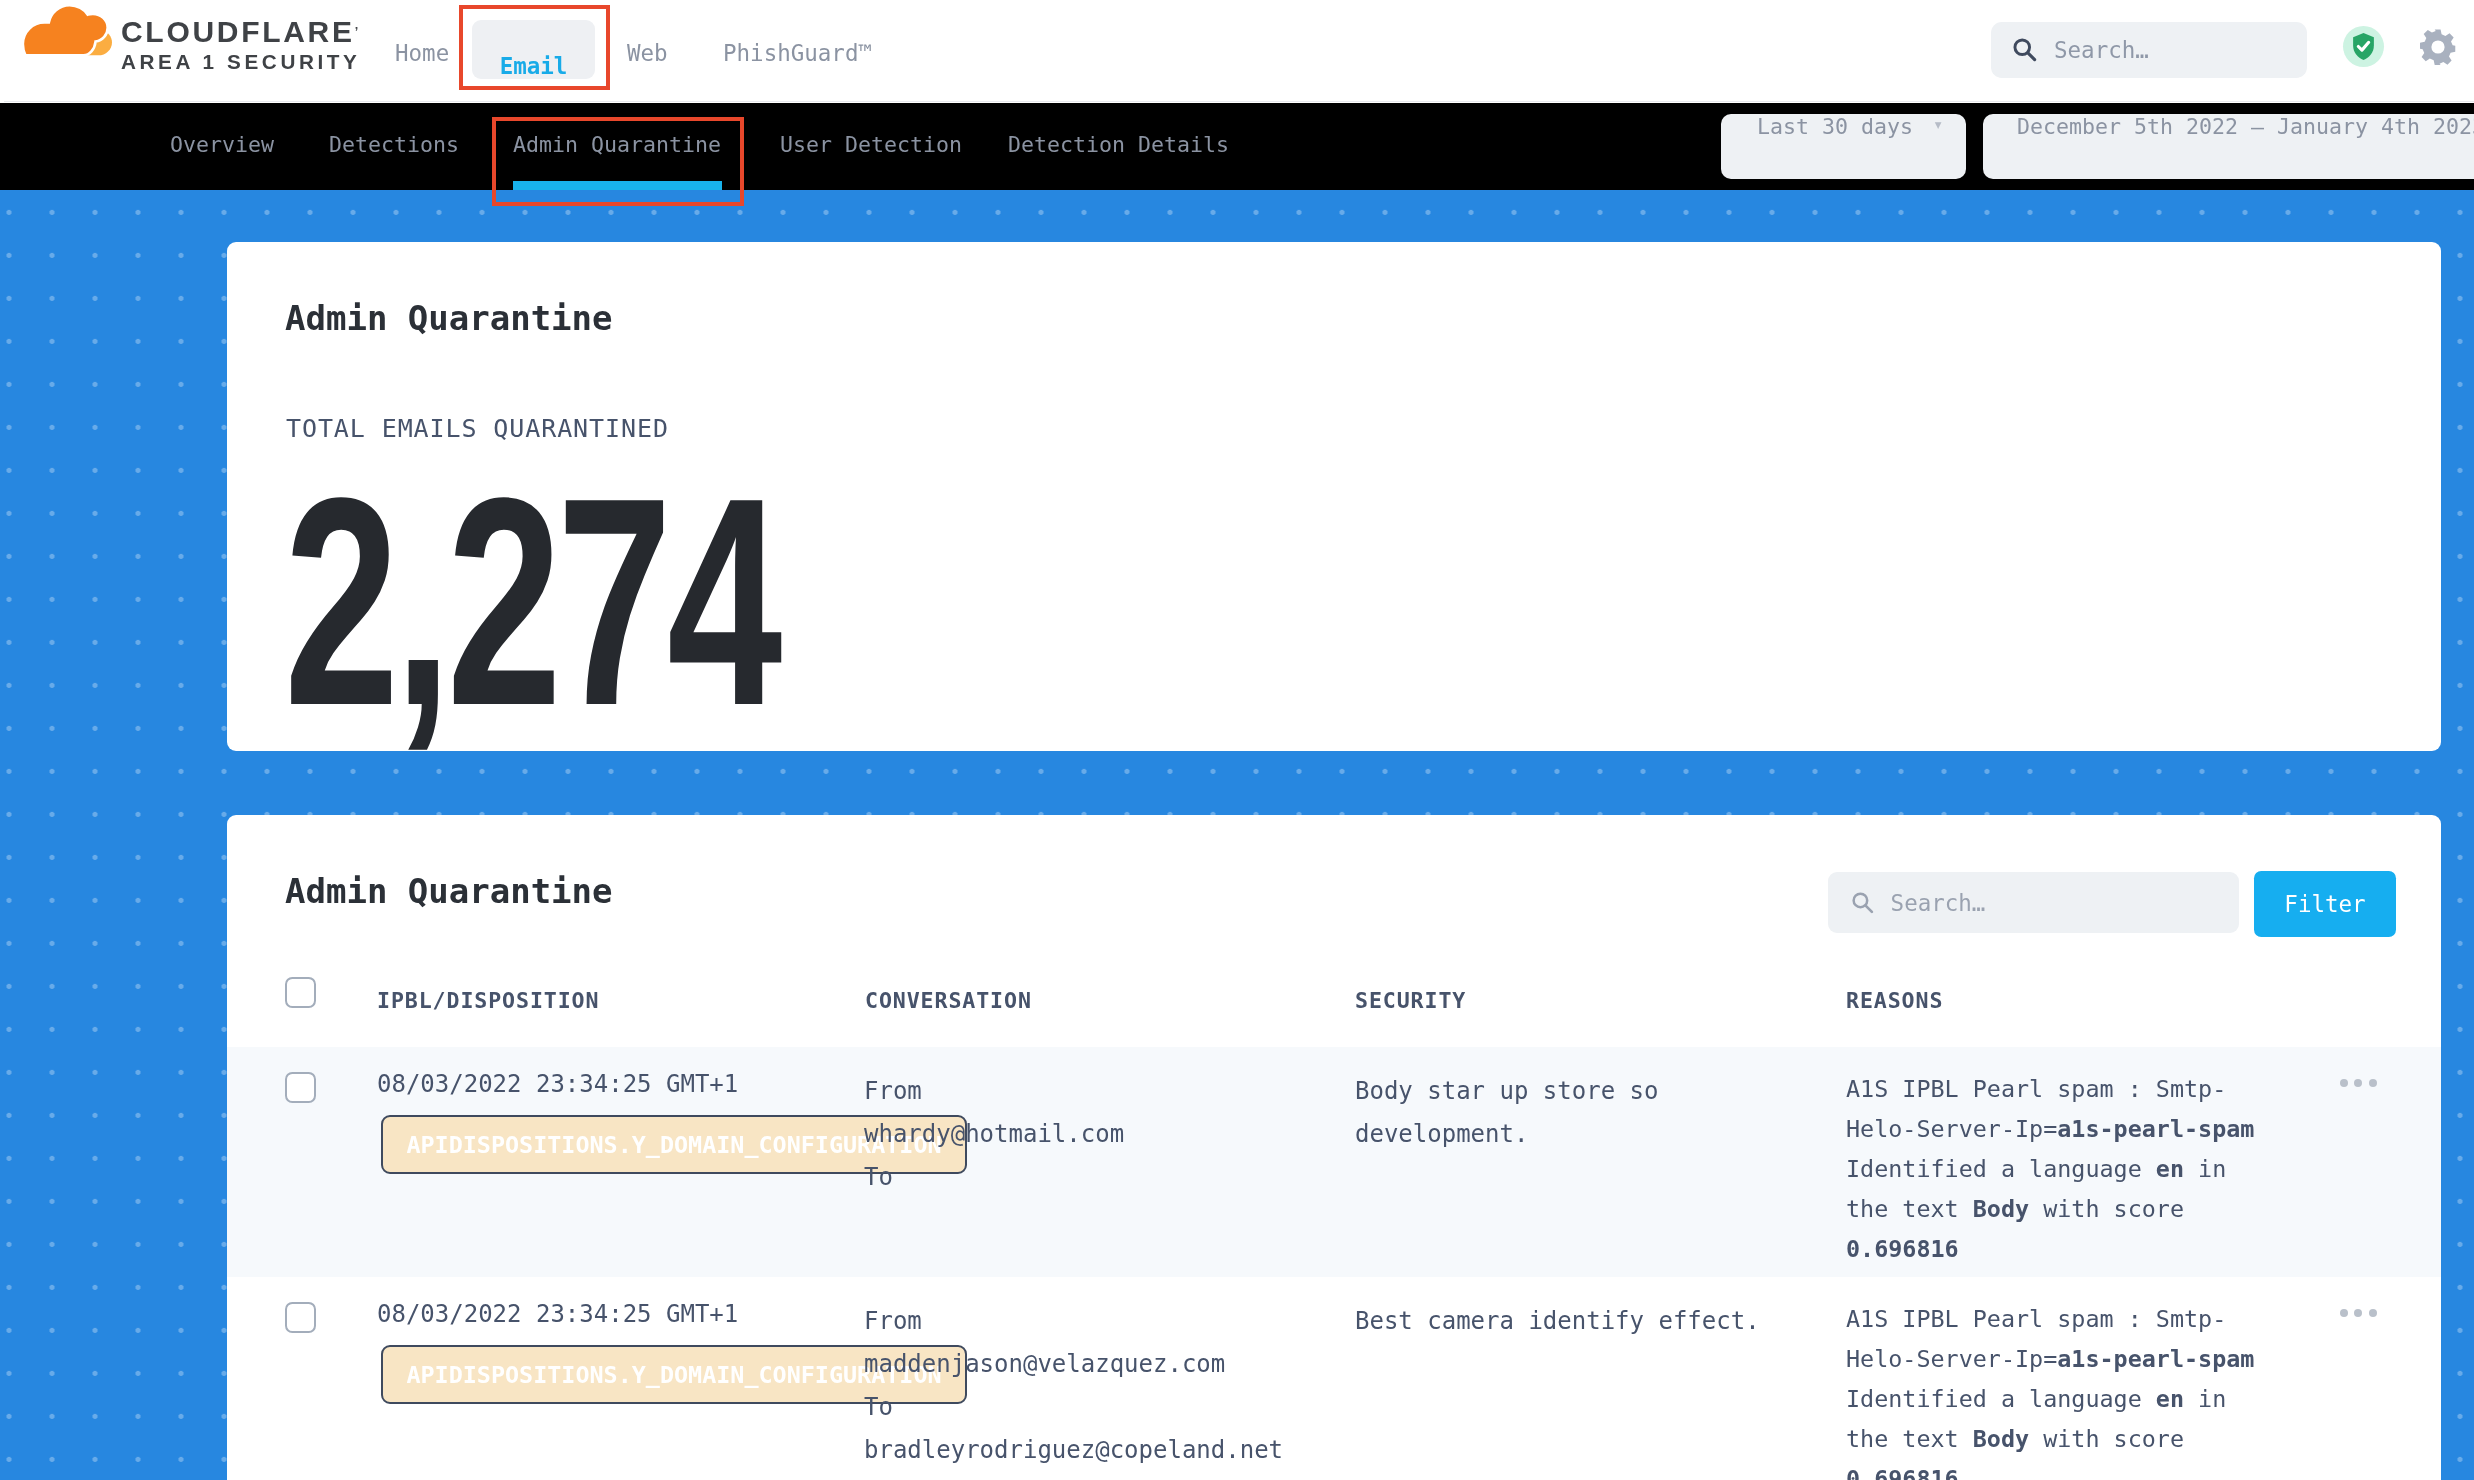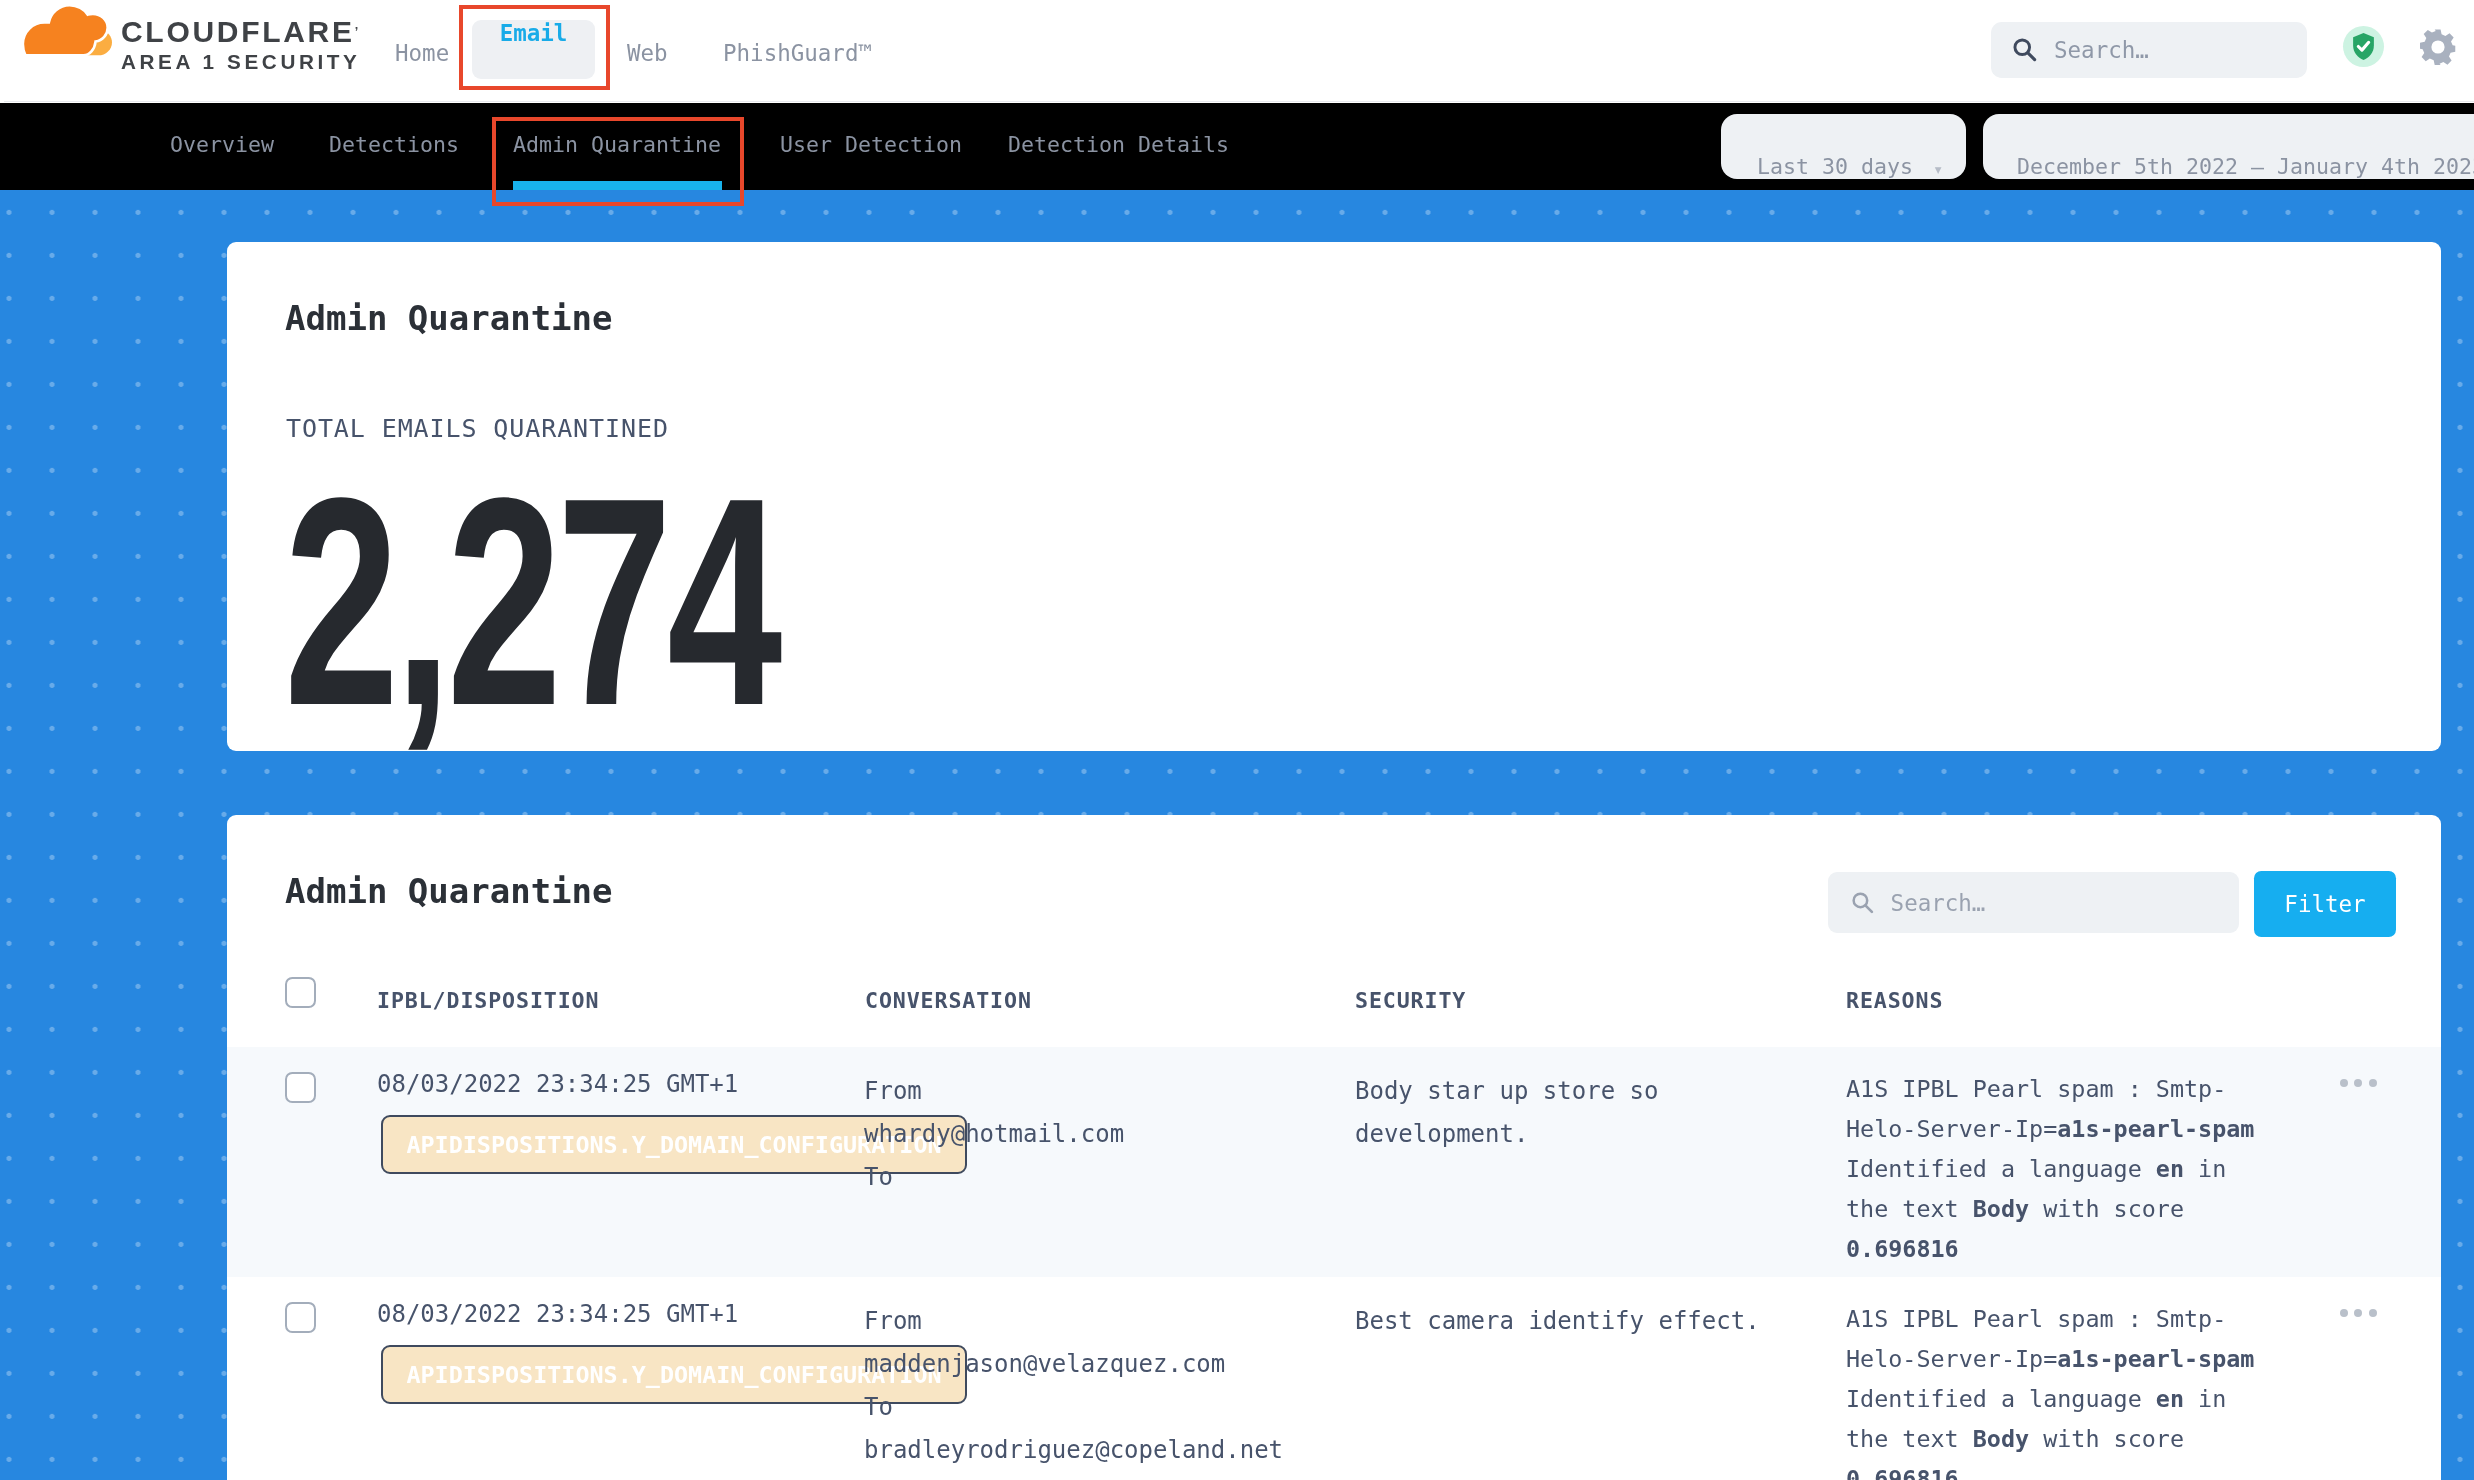--- a/index.html
+++ b/index.html
@@ -15,42 +15,42 @@
   .brand svg { width:90px; height:54px; }
   .brand-text { margin-left:9px; padding-top:12.6px; font-family:"Liberation Sans", sans-serif; color:#3f4246; }
   .brand-name { font-size:30px; font-weight:bold; letter-spacing:2.7px; line-height:30.5px; }
   .brand-mark { font-size:12.6px; vertical-align:top; }
   .brand-sub { font-size:20.7px; font-weight:bold; letter-spacing:3.6px; line-height:27px; }
   .top-nav a { position:absolute; top:40px; font-size:22.5px; color:#8b93a2; text-decoration:none; }
   .nav-home { left:391px; }
   .nav-web  { left:623px; }
   .nav-phish{ left:719px; }
   .email-pill { position:absolute; left:468px; top:20px; width:123px; height:59px;
-    background:#eef0f3; border-radius:9px; display:flex; align-items:flex-start; justify-content:center; }
+    background:#eef0f3; border-radius:9px; display:flex; align-items:flex-end; justify-content:center; }
   .email-pill span { color:#18abe8; font-size:22.5px; font-weight:bold; }
   .red-box { position:absolute; border:4.5px solid #e8472b; z-index:40; pointer-events:none; }
   .red-box.email { left:455px; top:5.4px; width:151px; height:85px; }
   .red-box.adminq { left:492px; top:117px; width:252px; height:89px; }
   .hdr-search { position:absolute; left:1987px; top:21.6px; width:316px; height:56px;
     background:#eef1f4; border-radius:10.8px; display:flex; align-items:center; padding-left:20px; }
   .hdr-search svg { width:27px; height:27px; margin-right:16px; }
   .hdr-search .ph { color:#8f98a8; font-size:22.5px; }
   .shield-badge { position:absolute; left:2339px; top:26px; width:41px; height:41px;
     border-radius:50%; background:#cdf3e2; display:flex; align-items:center; justify-content:center; }
   .shield-badge svg { width:25px; height:27px; }
   .gear { position:absolute; left:2416px; top:29px; width:36px; height:36px; }
   
   .subnav { position:absolute; left:0; top:103px; width:2475px; height:87px; background:#000000; z-index:25; }
   .subnav .tab { position:absolute; top:29px; font-size:21.6px; color:#8b93a2; text-decoration:none; }
   .tab-overview { left:170px; } .tab-detections { left:329px; }
   .tab-adminq { left:513px; color:#18abe8; } .tab-useract { left:780px; }
   .tab-detdet { left:1008px; }
   .tab-underline { position:absolute; left:513px; top:78px; width:209px; height:9px; background:#18b2ec; }
-  .range-pill { position:absolute; top:10.8px; height:65px; background:#eef1f4; border-radius:16px;
-    display:flex; align-items:flex-end; color:#8b93a2; font-size:21.6px; }
+  .range-pill { position:absolute; top:10.8px; height:65px; background:#eef1f4; border-radius:10px;
+    display:flex; align-items:flex-start; color:#8b93a2; font-size:21.6px; }
   .range-dd { left:1721px; width:245px; padding-left:36px; }
   .range-dd .caret { color:#b6bcc7; font-size:17px; margin-left:20px; }
   .range-dates { left:1983px; width:539px; padding-left:34px; }
   
   .main { position:absolute; left:0; top:190px; width:2475px; height:1290px;
     background-color:#2787e0;
     background-image:radial-gradient(rgba(255,255,255,0.30) 2.3px, transparent 2.5px);
     background-size:43px 43px; background-position:30.5px 0.9px; }
   .card { position:absolute; left:227px; width:2214px; background:#fff; border-radius:9px; }
   .card1 { top:52px; height:509px; }

